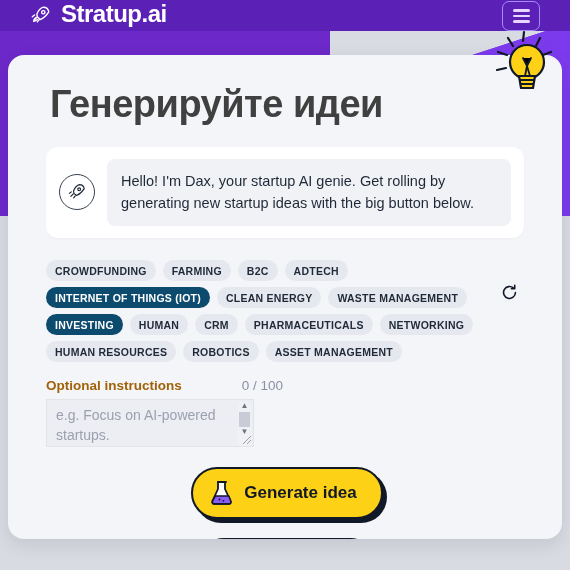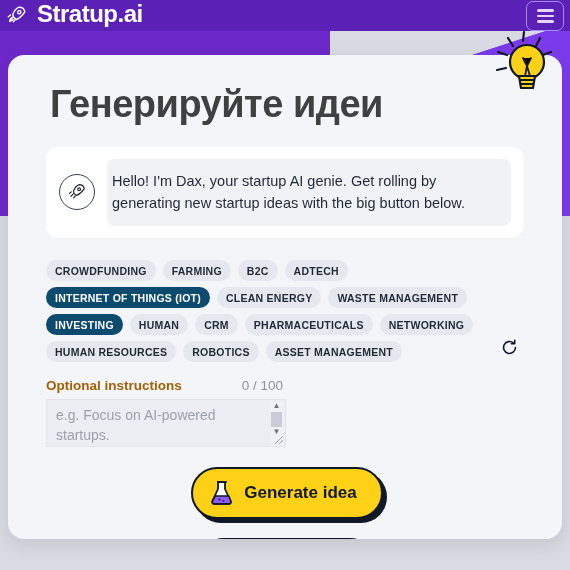--- a/index.html
+++ b/index.html
@@ -64,21 +64,21 @@
   
   .topbar {
     position: absolute;
     left: 0; top: 0;
     width: 570px;
     height: 31px;
     background: #5b21b6;
     display: flex;
     align-items: center;
     justify-content: space-between;
-    padding: 0 6px;
+    padding: 0 30px;
     box-sizing: border-box;
     z-index: 40;
   }
   .brand {
     display: flex;
     align-items: center;
     gap: 9px;
   }
   .brand-icon {
     width: 22px;
@@ -169,31 +169,31 @@
     border-radius: 50%;
     border: 1.5px solid #374151;
     display: flex;
     align-items: center;
     justify-content: center;
     background: #fff;
   }
   .bubble {
     background: #f1f2f6;
     border-radius: 8px;
-    padding: 11px 5px;
+    padding: 11px 14px;
     font-size: 14.5px;
     line-height: 1.55;
     color: #1f2937;
     flex: 1;
   }
 
   
   .tags-area {
     display: flex;
-    align-items: flex-end;
+    align-items: flex-start;
     gap: 8px;
     margin: 4px 4px 16px 4px;
   }
   .tags-wrap {
     display: flex;
     flex-wrap: wrap;
     gap: 6px 7px;
     flex: 1;
     align-content: flex-start;
   }
@@ -236,21 +236,21 @@
     font-size: 13.5px;
     font-weight: bold;
     color: #a16207;
   }
   .instr-count {
     font-size: 13.5px;
     color: #8b8fa8;
   }
   .textarea-box {
     position: relative;
-    width: 240px;
+    width: 208px;
     height: 48px;
     margin: 0 0 20px 4px;
     background: #eceef3;
     border-radius: 0;
     border: 1px solid #e2e4ea;
     box-sizing: border-box;
     overflow: hidden;
     padding-left: 18px;
   }
   .ta-placeholder {

